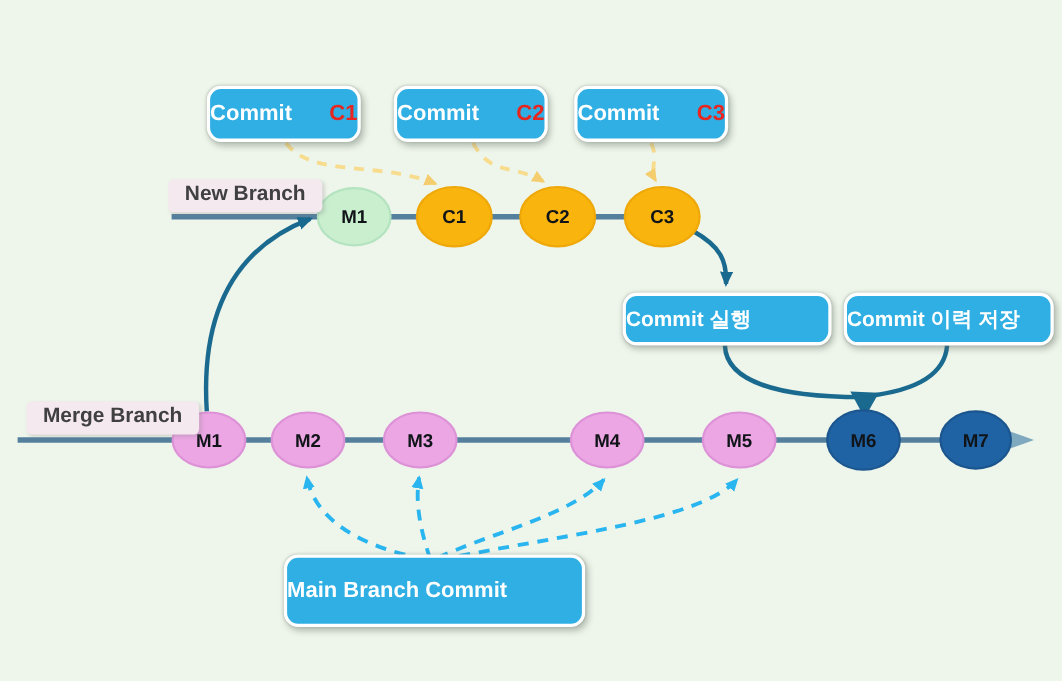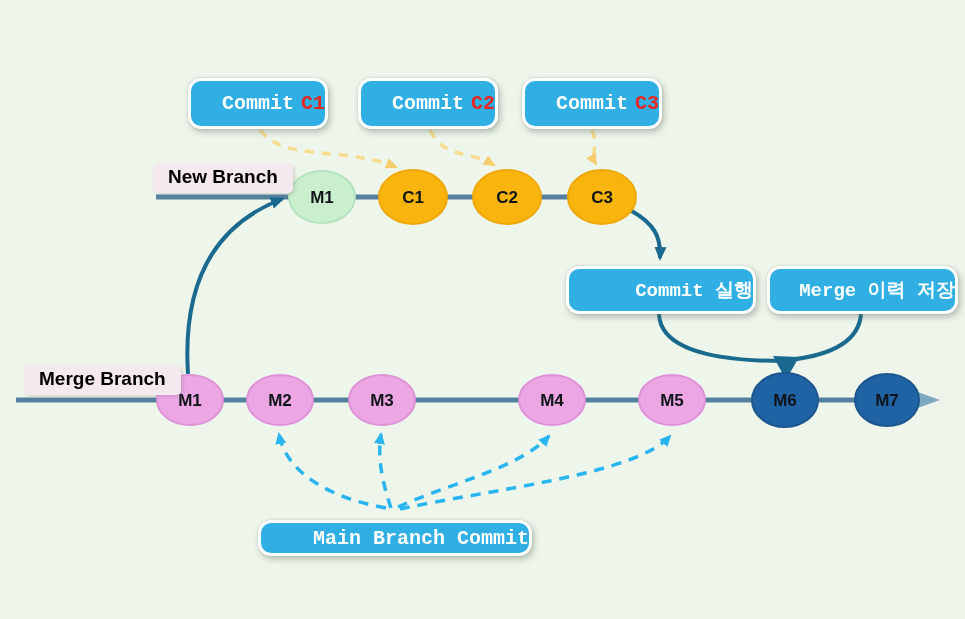--- a/index.html
+++ b/index.html
@@ -17,35 +17,34 @@
   .callout{
     position:absolute;
     background:#2fafe3;
     border:3px solid #ffffff;
     border-radius:13px;
     color:#ffffff;
     font-weight:bold;
     font-size:20px;
     display:flex;
     align-items:center;
-    justify-content:flex-end;
+    justify-content:space-between;
     box-shadow:2px 3px 6px rgba(90,105,95,.40), 0 0 2px rgba(120,130,120,.30);
     box-sizing:border-box;
     white-space:nowrap;
-    font-family:Liberation Mono, monospace;
   }
   .callout .code{
     color:#e8251e;
     margin-left:7px;
   }
   .callout.small-font{font-size:19px;}
   .branch-label{
     position:absolute;
     background:#f5e9f0;
-    color:#000000;
+    color:#404040;
     font-weight:bold;
     font-size:19px;
     padding:3px 15px 5px 15px;
     border-radius:5px;
     box-shadow:2px 2px 3px rgba(130,130,130,.25);
     white-space:nowrap;
   }
   .node-label{
     font-weight:bold;
     font-size:17px;
@@ -149,20 +148,20 @@
     <span class="code">C3</span>
   </div>
 
   <div class="branch-label" style="left:153px;top:163px;">New Branch</div>
   <div class="branch-label" style="left:24px;top:365px;">Merge Branch</div>
 
   <div class="callout small-font" style="left:566px;top:266px;width:190px;height:48px;">
     <span>Commit 실행</span>
   </div>
   <div class="callout small-font" style="left:767px;top:266px;width:191px;height:48px;">
-    <span>Merge 이력 저장</span>
+    <span>Commit 이력 저장</span>
   </div>
 
-  <div class="callout" style="left:258px;top:520px;width:274px;height:36px;">
+  <div class="callout" style="left:258px;top:504px;width:274px;height:66px;">
     <span>Main Branch Commit</span>
   </div>
 
 </div>
 
 </body></html>

